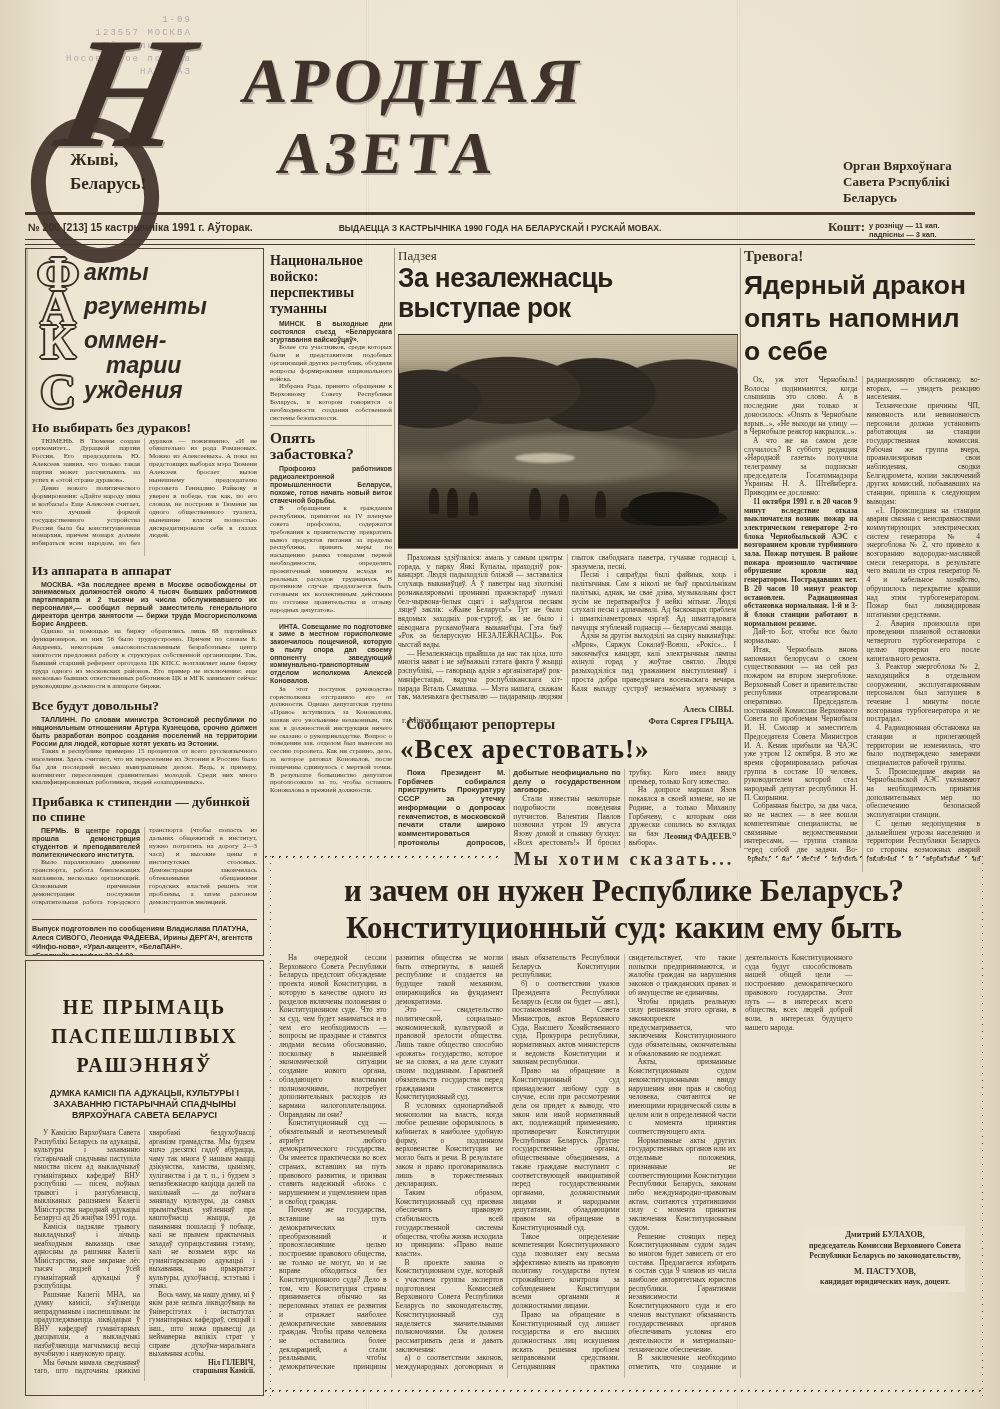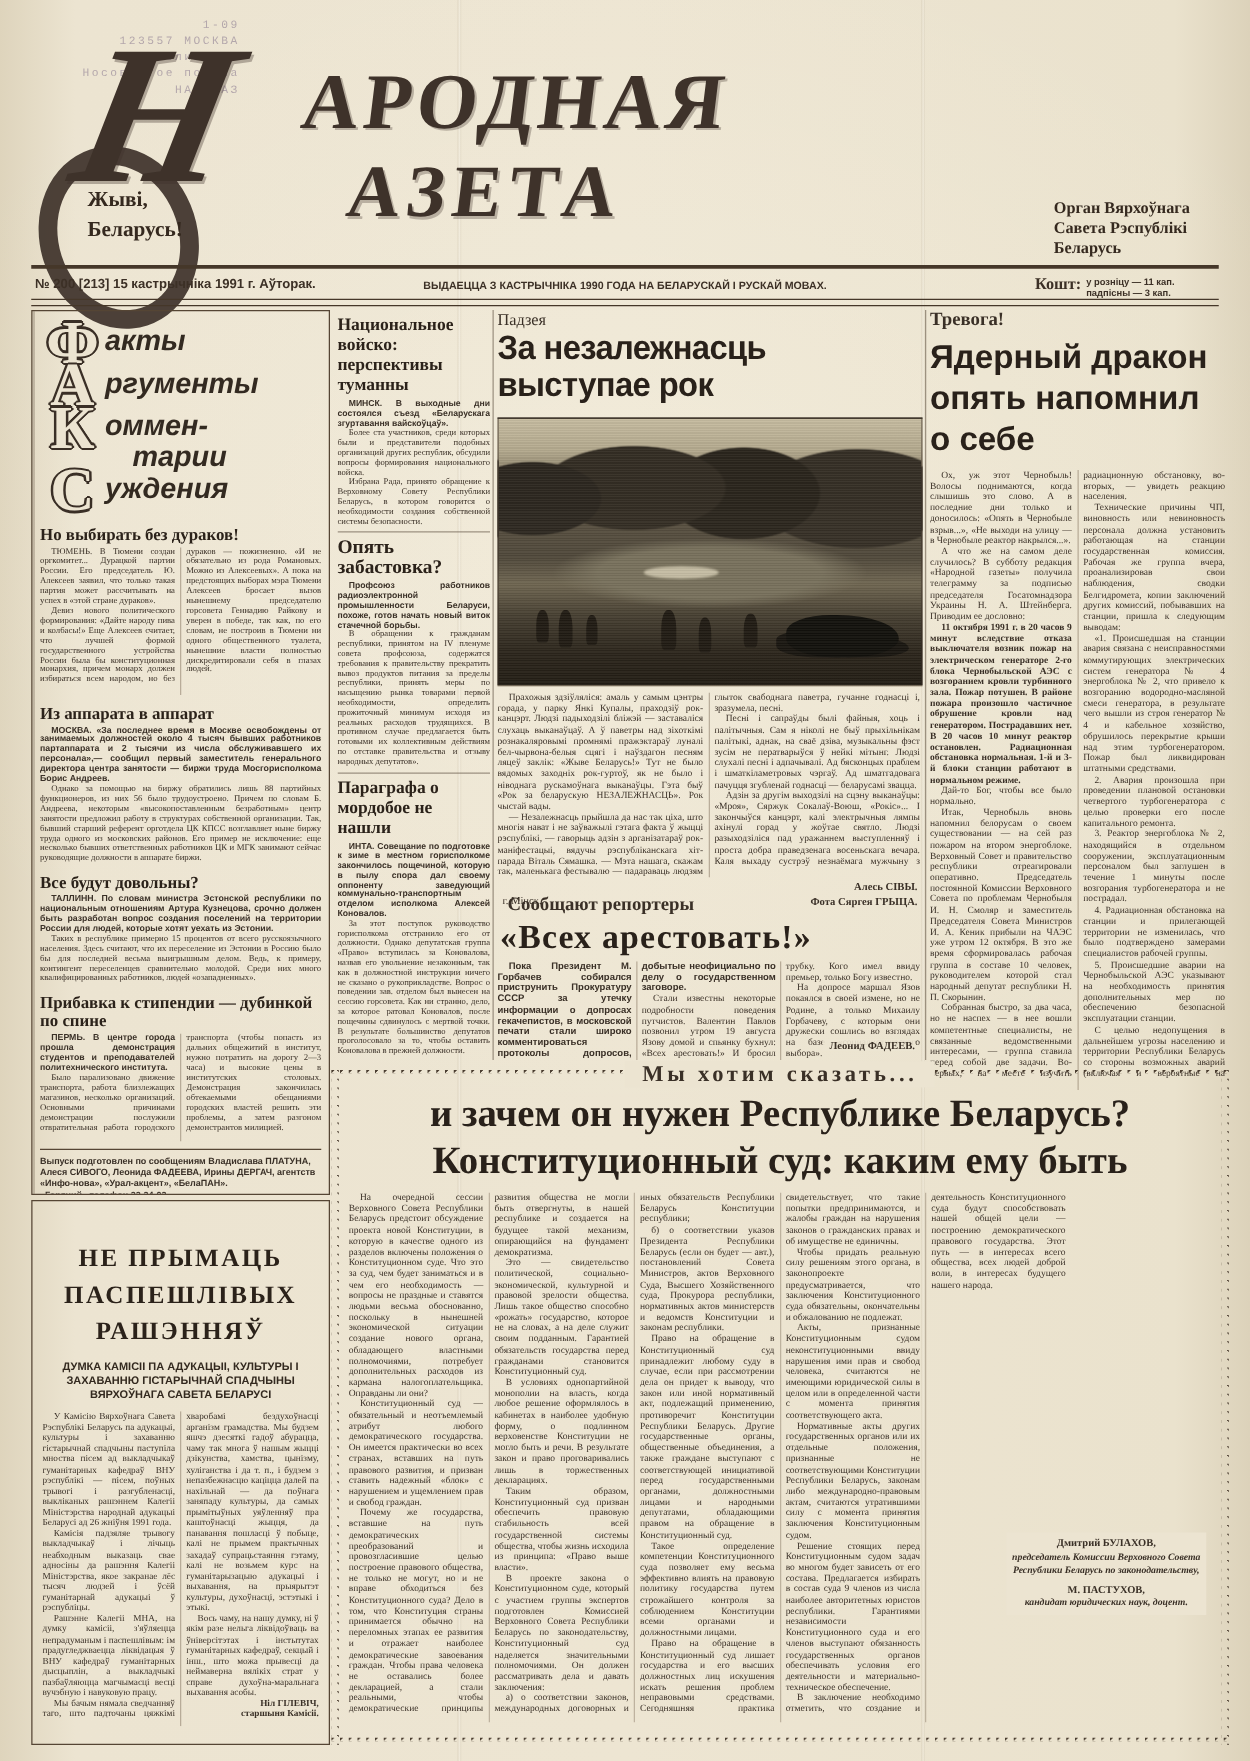--- a/index.html
+++ b/index.html
@@ -88,21 +88,21 @@
     background:linear-gradient(135deg,#4a3d30 2px,rgba(0,0,0,0) 0) 0 0/7px 7px repeat-x,
                linear-gradient(45deg,#4a3d30 2px,rgba(0,0,0,0) 0) 0 3px/7px 7px repeat-x;}
   .wavy-v{position:absolute;top:0;height:100%;width:6px;
     background:linear-gradient(225deg,#4a3d30 2px,rgba(0,0,0,0) 0) 0 0/7px 7px repeat-y,
                linear-gradient(-45deg,#4a3d30 2px,rgba(0,0,0,0) 0) 3px 0/7px 7px repeat-y;}
   .court-kick{position:absolute;top:-7px;left:50%;transform:translateX(-50%);background:#ece4d1;padding:0 14px;font-weight:bold;font-size:18px;letter-spacing:3px;white-space:nowrap;}
   .court-head{position:absolute;top:16px;left:0;width:100%;text-align:center;font-weight:bold;font-size:31px;line-height:37px;color:#29211a;}
   .court-body{position:absolute;left:14px;top:98px;width:690px;height:424px;overflow:hidden;font-size:7.6px;line-height:8.7px;column-count:6;column-gap:9px;column-rule:1px solid rgba(120,103,82,.4);column-fill:auto;}
   .court-sig{position:absolute;right:18px;top:370px;width:156px;background:#ece4d1;text-align:center;font-size:8.4px;line-height:10.5px;padding:4px 2px;}
   .court-sig .nm{font-weight:bold;}
-  .court-sig .rl{font-weight:bold;font-size:7.8px;font-style:italic;}
+  .court-sig .rl{font-weight:bold;font-size:7.8px;}
   .court-sig .gap{height:5px;}
 </style>
 </head>
 <body>
 
 <div id="page">
   <div class="crease" style="left:366px"></div>
   <div class="crease" style="left:737px"></div>
 
   <div class="stamp">1-09
@@ -199,21 +199,20 @@
         <p>Более ста участников, среди которых были и представители подобных организаций других республик, обсудили вопросы формирования национального войска.</p>
         <p>Избрана Рада, принято обращение к Верховному Совету Республики Беларусь, в котором говорится о необходимости создания собственной системы безопасности.</p>
       </div>
     <div class="hsep"></div>
     <h3 class="big">Опять забастовка?</h3>
     <div class="bt">
         <p class="lead">Профсоюз работников радиоэлектронной промышленности Беларуси, похоже, готов начать новый виток стачечной борьбы.</p>
         <p>В обращении к гражданам республики, принятом на IV пленуме совета профсоюза, содержатся требования к правительству прекратить вывоз продуктов питания за пределы республики, принять меры по насыщению рынка товарами первой необходимости, определить прожиточный минимум исходя из реальных расходов трудящихся. В противном случае предлагается быть готовыми их коллективным действиям по отставке правительства и отзыву народных депутатов».</p>
       </div>
     <div class="hsep"></div>
-    <h3>Параграфа о мордобое не нашли</h3>
     <div class="bt">
         <p class="lead">ИНТА. Совещание по подготовке к зиме в местном горисполкоме закончилось пощечиной, которую в пылу спора дал своему оппоненту заведующий коммунально-транспортным отделом исполкома Алексей Коновалов.</p>
         <p>За этот поступок руководство горисполкома отстранило его от должности. Однако депутатская группа «Право» вступилась за Коновалова, назвав его увольнение незаконным, так как в должностной инструкции ничего не сказано о рукоприкладстве. Вопрос о поведении зав. отделом был вынесен на сессию горсовета. Как ни странно, дело, за которое ратовал Коновалов, после пощечины сдвинулось с мертвой точки. В результате большинство депутатов проголосовало за то, чтобы оставить Коновалова в прежней должности.</p>
       </div>
   </div>
 
   <div class="colC">
     <div class="rock-kick">Падзея</div>
     <div class="rock-head">За незалежнасць выступае рок</div>
 

